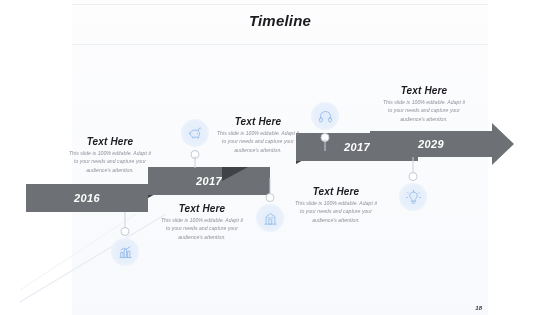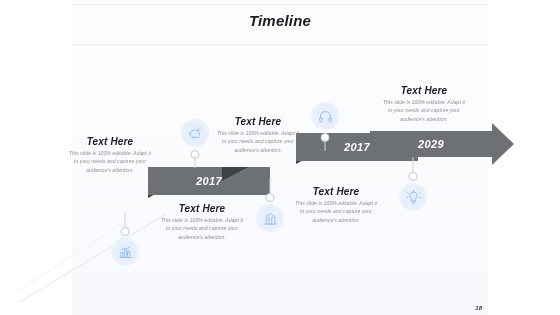--- a/index.html
+++ b/index.html
@@ -104,20 +104,23 @@
 
   <div class="hdr-rule" id="rule-top"></div>
   <div id="page-title">Timeline</div>
   <div class="hdr-rule" id="rule-bottom"></div>
 
   <svg id="deco-diagonal" viewBox="0 0 150 92" fill="none">
     <path d="M2 90 L148 2" stroke="#e7ebf1" stroke-width="1.1"></path>
     <path d="M2 78 L118 2" stroke="#eef1f6" stroke-width="1"></path>
   </svg>
 
+  <div class="step" id="bar-2016" style="left:26px;top:184px;width:122px;height:28px;">
+    <span class="yr">2016</span>
+  </div>
   <div class="riser-shadow" style="left:148px;top:184px;"></div>
 
   <div class="step" id="bar-2017" style="left:148px;top:167px;width:122px;height:28px;">
     <span class="yr">2017</span>
   </div>
   <div class="riser-shadow" style="left:222px;top:167px;"></div>
 
   <div class="riser-shadow" style="left:296px;top:150px;"></div>
 
   <div class="step" id="bar-2019" style="left:296px;top:133px;width:122px;height:28px;">

